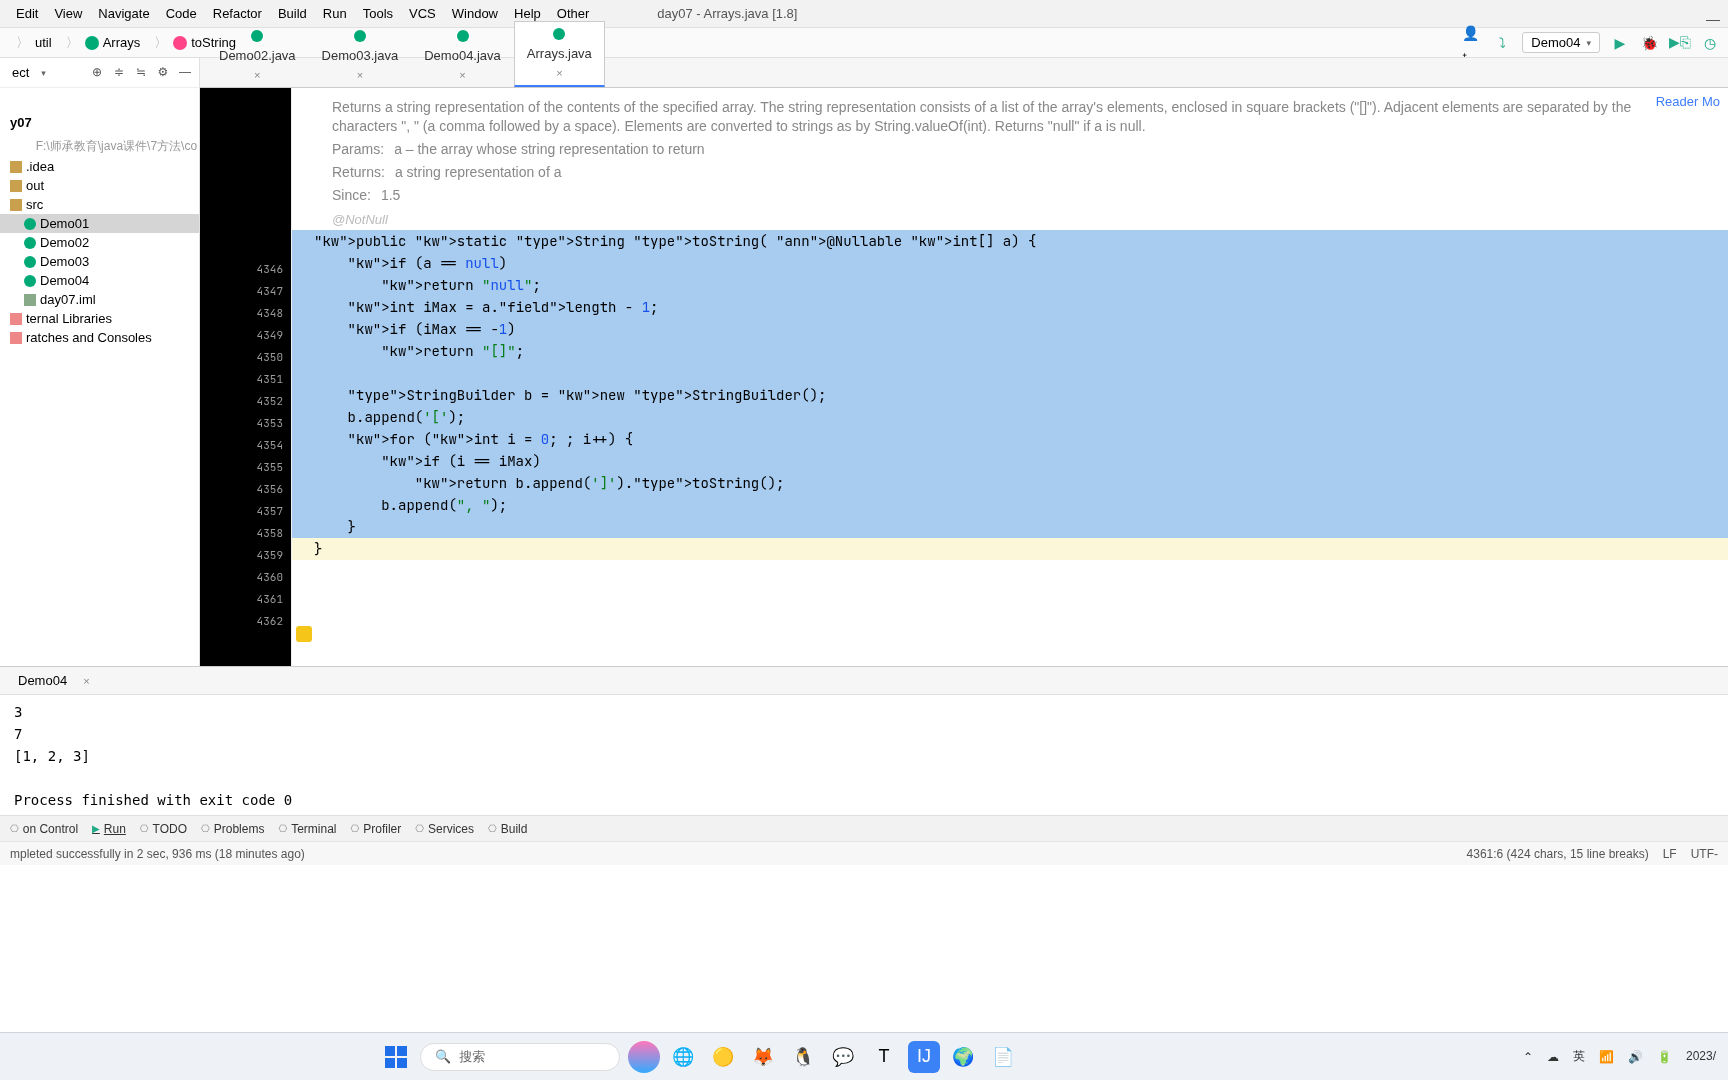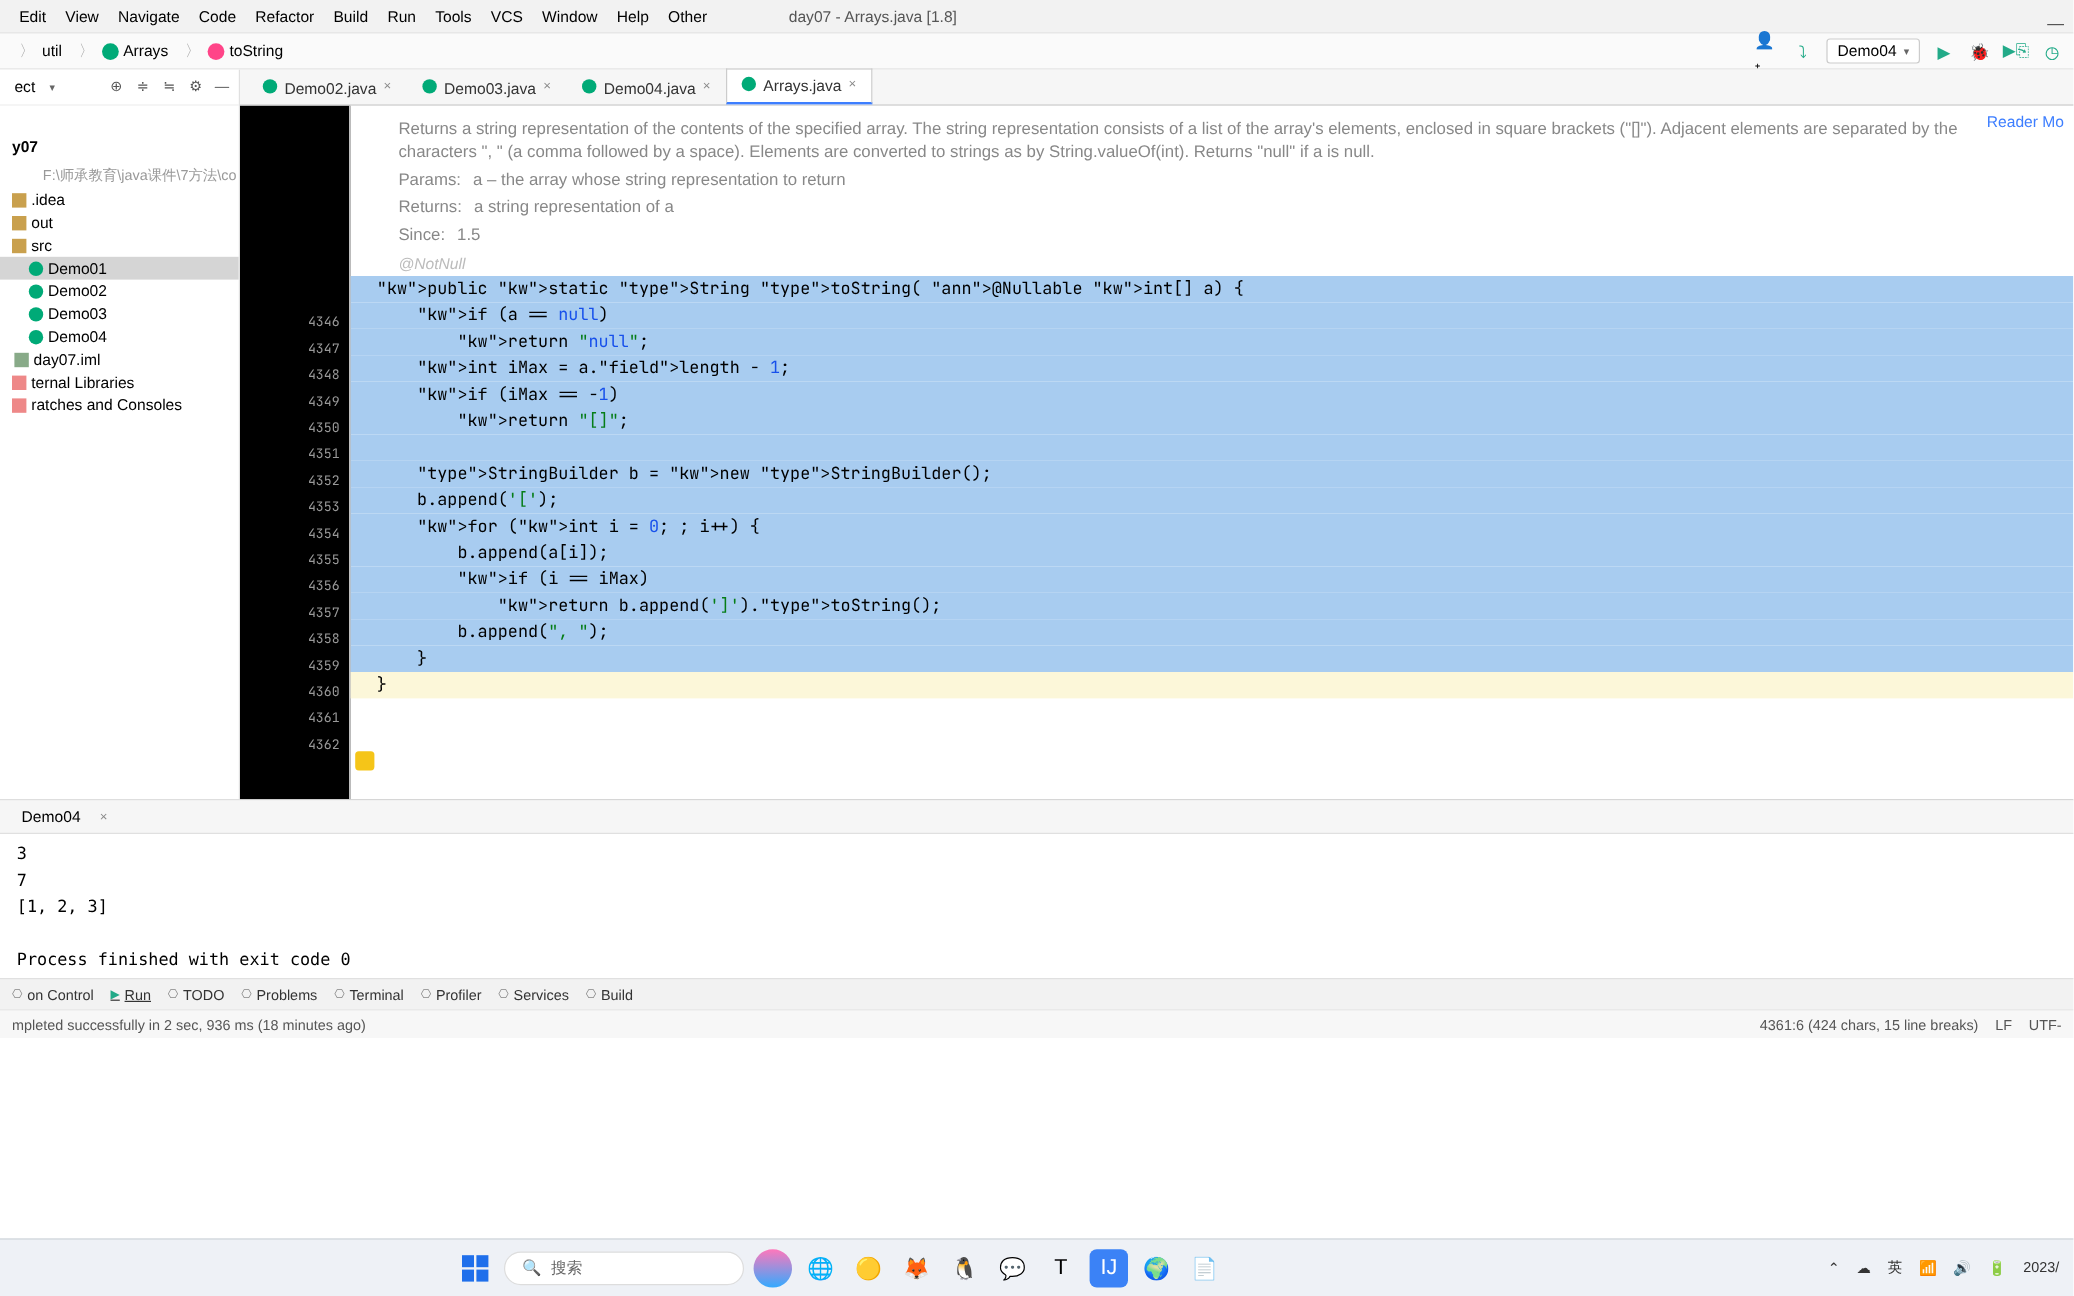--- a/index.html
+++ b/index.html
@@ -37,21 +37,21 @@
 .fld-icon { width: 12px; height: 12px; display: inline-block; }
 .fld-icon.folder { background: #c9a04d; }
 .fld-icon.module { background: #5b8def; }
 .fld-icon.class { background: #0a7; border-radius: 6px; }
 .fld-icon.file { background: #8a8; }
 .fld-icon.lib { background: #e88; }
 
 
 .editor-wrap { flex: 1; display: flex; flex-direction: column; }
 .tabs { height: 30px; display: flex; align-items: flex-end; border-bottom: 1px solid #ccc; padding-left: 6px; background: #f6f6f6; }
-.tab { padding: 6px 12px; display: flex; gap: 6px; border: 1px solid transparent; border-bottom: none; font-size: 13px; color: #333; }
+.tab { padding: 6px 12px; display: flex; align-items: center; gap: 6px; border: 1px solid transparent; border-bottom: none; font-size: 13px; color: #333; flex-direction: column; }
 .tab.active { background: #fff; border-color: #ccc; border-bottom: 2px solid #3d7eff; }
 .tab .close { font-size: 11px; color: #888; }
 .tab-icon { width: 12px; height: 12px; background: #0a7; border-radius: 6px; display: inline-block; }
 
 .editor-body { flex: 1; display: flex; overflow: hidden; position: relative; }
 .gutter { width: 92px; text-align: right; padding: 0 8px; font-family: "JetBrains Mono", Consolas, monospace; font-size: 11px; color: #999; background: #000000; border-right: 1px solid #eee; }
 .gutter .ln { height: 22px; line-height: 22px; }
 .gutter .doc-spacer { height: 170px; }
 .code-area { flex: 1; position: relative; overflow: hidden; }
 .doc-block { padding: 10px 40px 8px 40px; color: #888; font-size: 14px; line-height: 1.35; }
@@ -183,21 +183,21 @@
             <span>Demo02</span>
           </div>
           <div class="tree-row" style="padding-left: 24px;">
             <span class="fld-icon class"></span>
             <span>Demo03</span>
           </div>
           <div class="tree-row" style="padding-left: 24px;">
             <span class="fld-icon class"></span>
             <span>Demo04</span>
           </div>
-          <div class="tree-row" style="padding-left: 12px;">
+          <div class="tree-row" style="padding-left: 24px;">
             <span class="fld-icon file"></span>
             <span>day07.iml</span>
           </div>
           <div class="tree-row" style="padding-left: 10px;">
             <span class="fld-icon lib"></span>
             <span>ternal Libraries</span>
           </div>
           <div class="tree-row" style="padding-left: 10px;">
             <span class="fld-icon lib"></span>
             <span>ratches and Consoles</span>
@@ -274,21 +274,20 @@
             <div class="code-line sel"><span class="&lt;span">"kw"</span>&gt;public <span class="&lt;span">"kw"</span>&gt;static <span class="&lt;span">"type"</span>&gt;String <span class="&lt;span">"type"</span>&gt;toString( <span class="&lt;span">"ann"</span>&gt;@Nullable <span class="&lt;span">"kw"</span>&gt;int[] a) {</div>
             <div class="code-line sel">    <span class="&lt;span">"kw"</span>&gt;if (a == <span class="num">null</span>)</div>
             <div class="code-line sel">        <span class="&lt;span">"kw"</span>&gt;return <span class="str">"<span class="num">null</span>"</span>;</div>
             <div class="code-line sel">    <span class="&lt;span">"kw"</span>&gt;int iMax = a.<span class="&lt;span">"field"</span>&gt;length - <span class="num">1</span>;</div>
             <div class="code-line sel">    <span class="&lt;span">"kw"</span>&gt;if (iMax == -<span class="num">1</span>)</div>
             <div class="code-line sel">        <span class="&lt;span">"kw"</span>&gt;return <span class="str">"[]"</span>;</div>
             <div class="code-line sel"></div>
             <div class="code-line sel">    <span class="&lt;span">"type"</span>&gt;StringBuilder b = <span class="&lt;span">"kw"</span>&gt;new <span class="&lt;span">"type"</span>&gt;StringBuilder();</div>
             <div class="code-line sel">    b.append(<span class="str">'['</span>);</div>
             <div class="code-line sel">    <span class="&lt;span">"kw"</span>&gt;for (<span class="&lt;span">"kw"</span>&gt;int i = <span class="num">0</span>; ; i++) {</div>
-            <div class="code-line sel">        b.append(a[i]);</div>
             <div class="code-line sel">        <span class="&lt;span">"kw"</span>&gt;if (i == iMax)</div>
             <div class="code-line sel">            <span class="&lt;span">"kw"</span>&gt;return b.append(<span class="str">']'</span>).<span class="&lt;span">"type"</span>&gt;toString();</div>
             <div class="code-line sel">        b.append(<span class="str">", "</span>);</div>
             <div class="code-line sel">    }</div>
             <div class="code-line cursor">}</div>
             <div class="code-line"></div>
           </div>
         <span class="bulb"></span>
       </div>
     </div>

